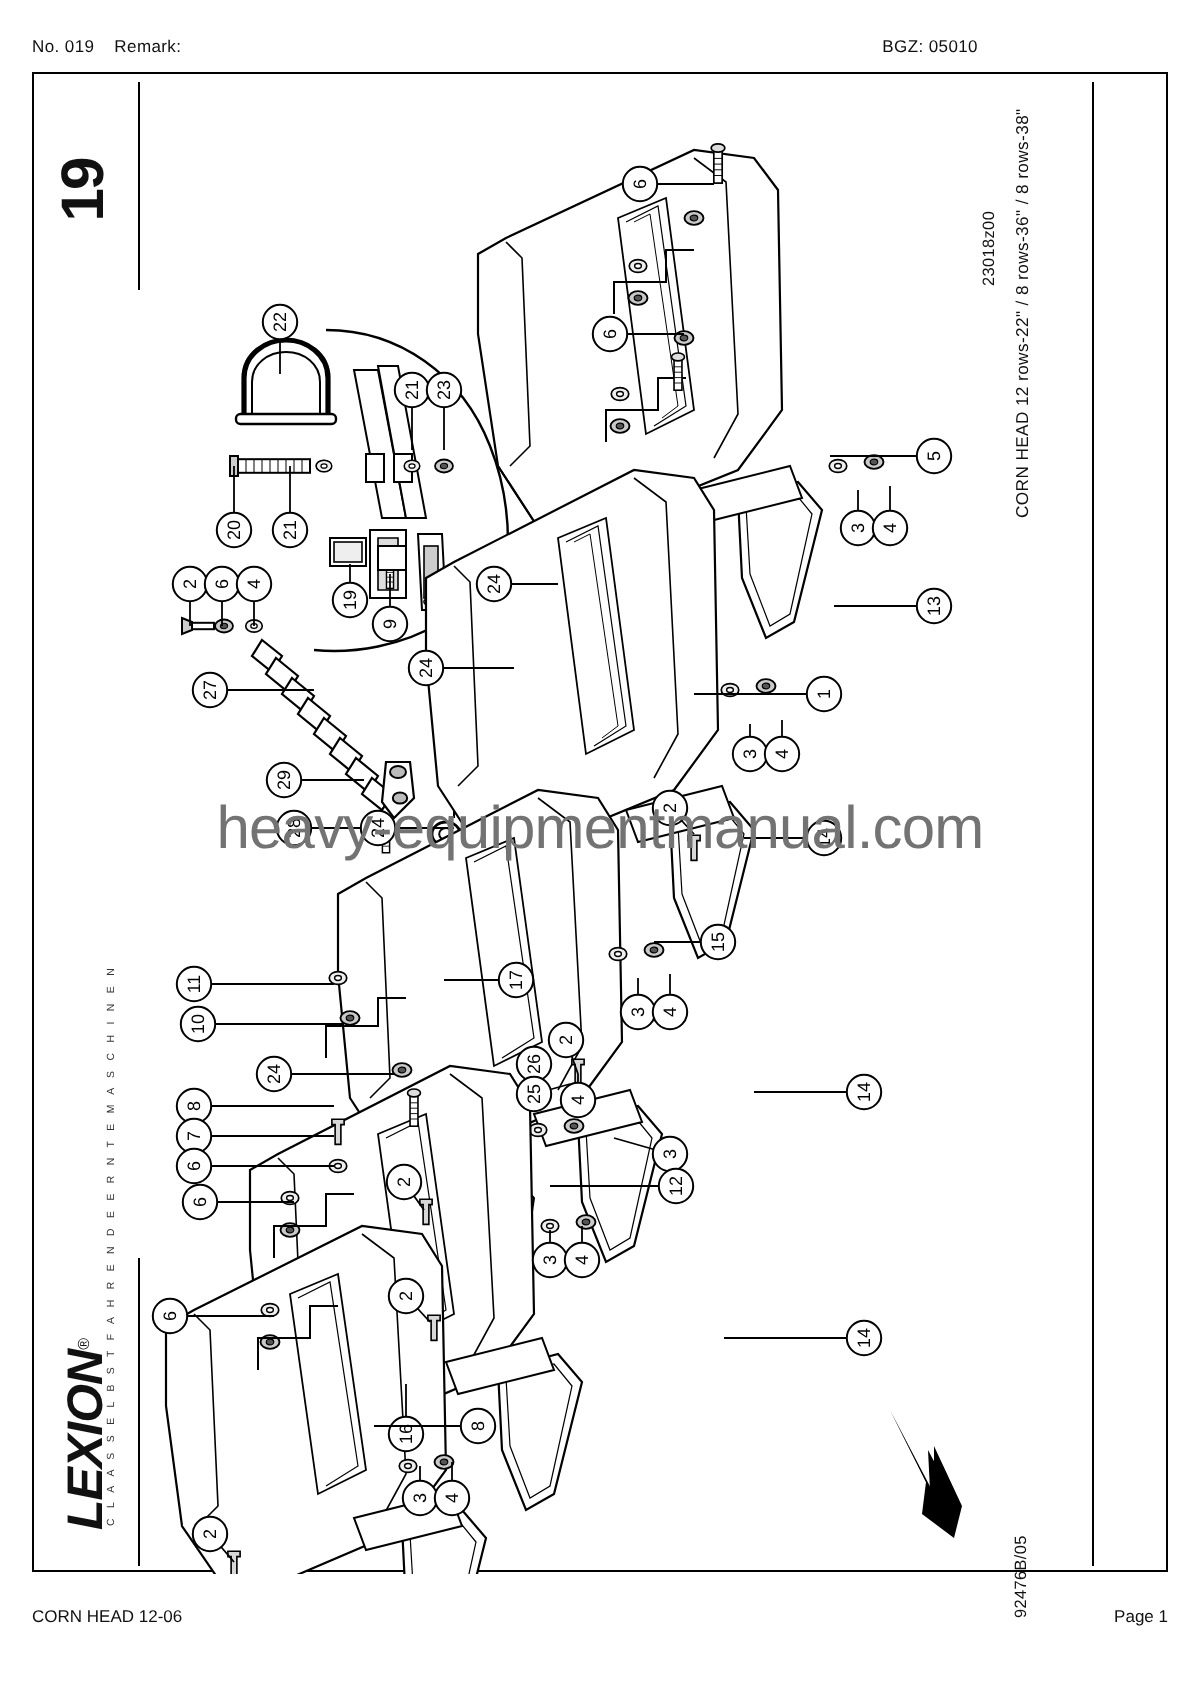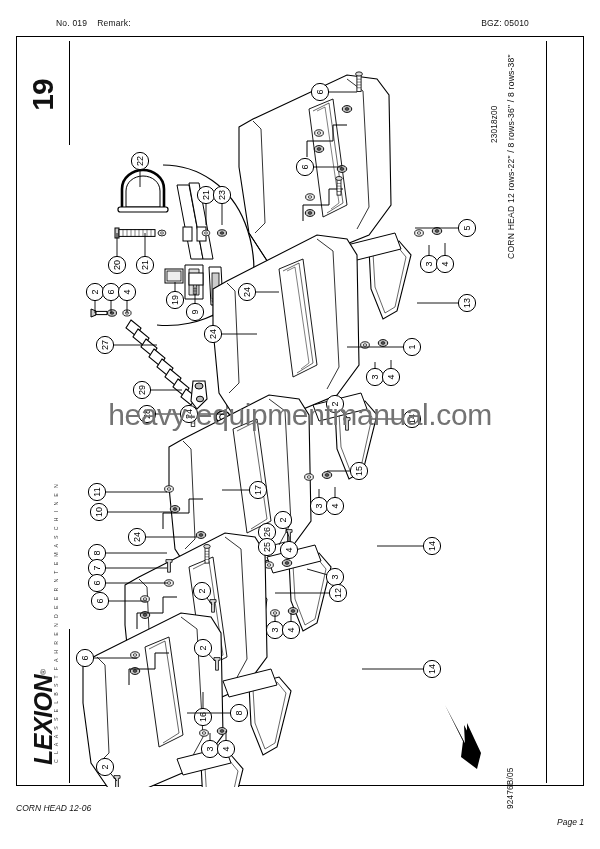--- a/index.html
+++ b/index.html
@@ -25,21 +25,20 @@
   }
 
   .hdr {
     position: absolute;
     top: 18px;
     left: 0;
     width: 505px;
     height: 14px;
     font-size: 8.5px;
     letter-spacing: .2px;
-    margin-left: 40px;
   }
   .hdr-left {
     position: absolute;
     left: 16px;
     top: 0;
     white-space: nowrap;
   }
   .hdr-left .no { margin-right: 10px; }
   .hdr-right {
     position: absolute;
@@ -49,24 +48,23 @@
     text-align: right;
   }
 
   .ftr {
     position: absolute;
     bottom: 32px;
     left: 0;
     width: 600px;
     height: 14px;
     font-size: 8.5px;
-    font-style: italic;
   }
   .ftr-left { position: absolute; left: 16px; top: 0; white-space: nowrap; }
-  .ftr-right { position: absolute; right: 16px; top: 14px; white-space: nowrap; }
+  .ftr-right { position: absolute; right: 16px; top: 0; white-space: nowrap; }
 
   
   .frame {
     position: absolute;
     left: 16px;
     top: 36px;
     width: 568px;
     height: 750px;
     border: 1.2px solid #000;
     box-sizing: border-box;

